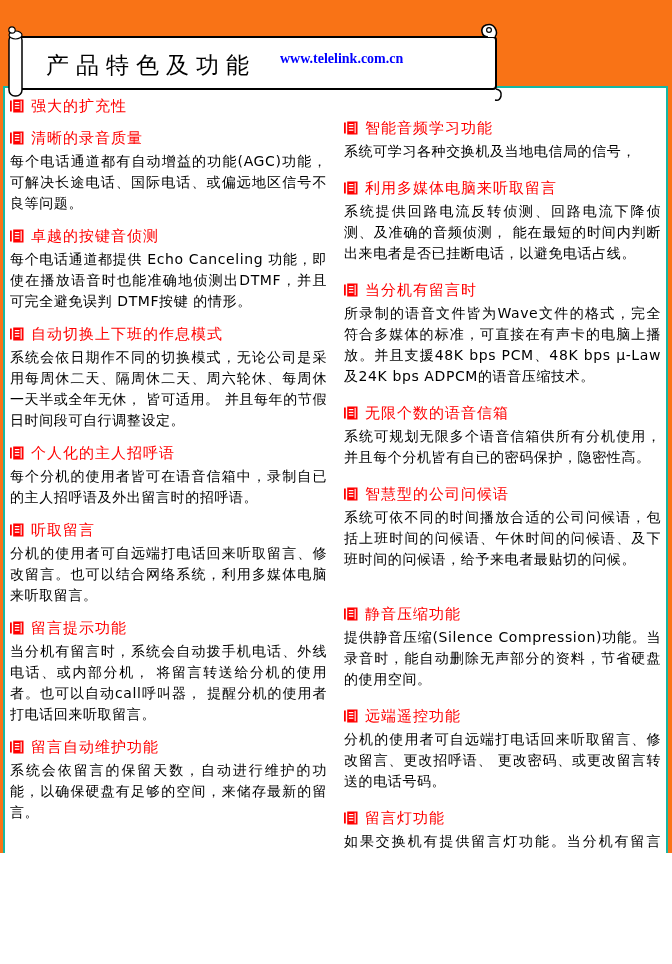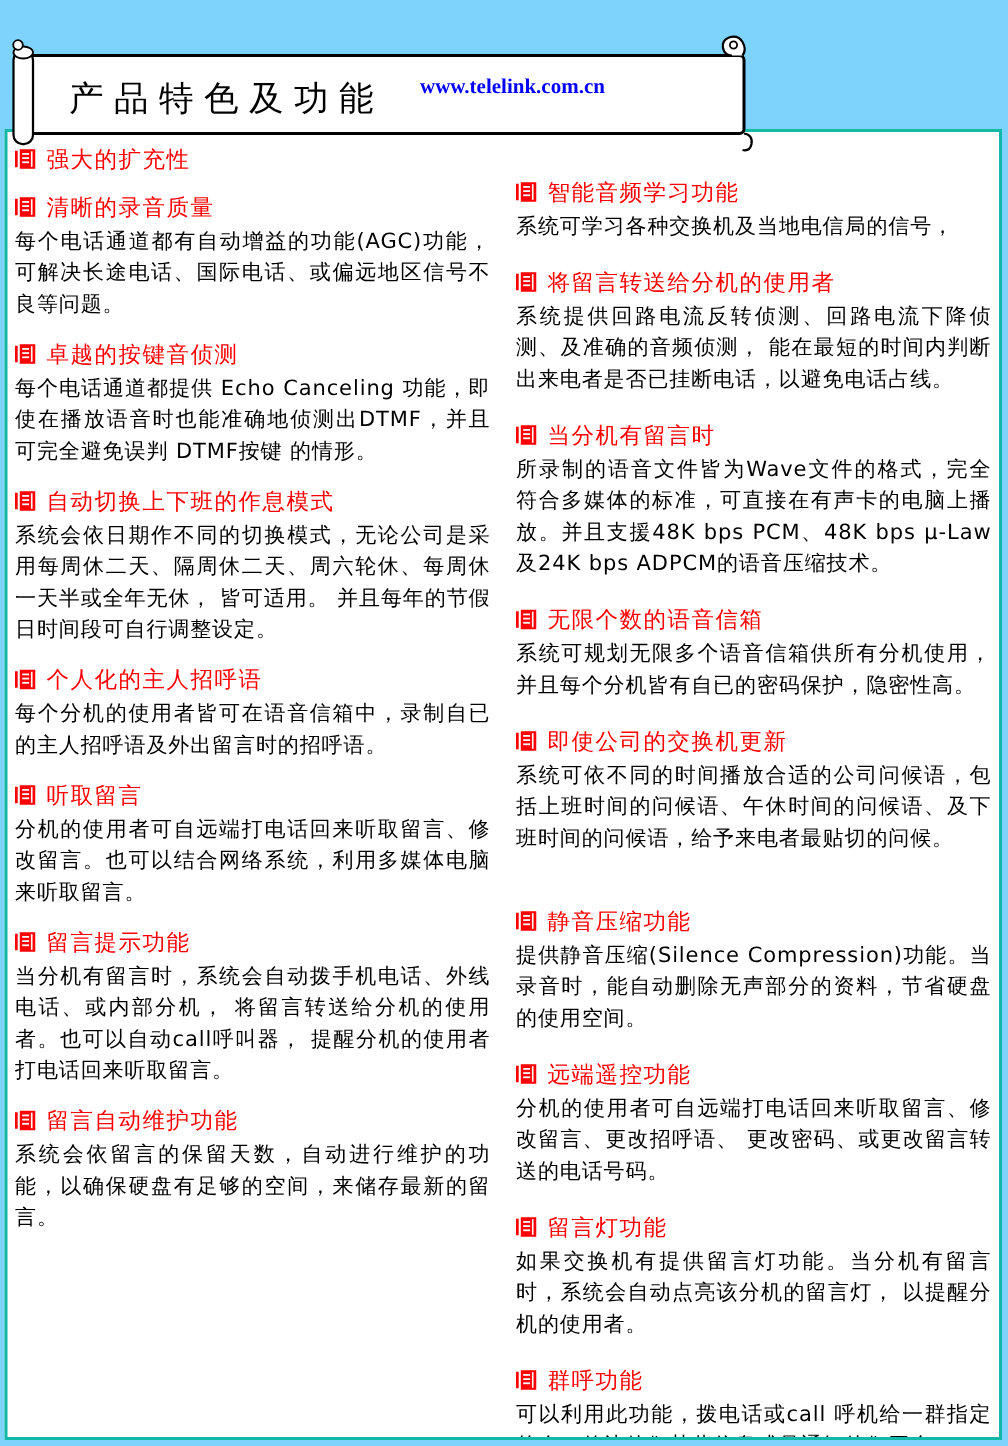--- a/index.html
+++ b/index.html
@@ -2,22 +2,22 @@
 <html><head>
 <meta charset="utf-8">
 <style>
   html, body {
     margin: 0; padding: 0;
     background: #ffffff;
     font-family: "DejaVu Sans", "Liberation Sans", sans-serif;
   }
   .page {
     position: relative;
-    width: 672px; height: 964px;
-    background: #7dd3fc;
+    width: 672px; height: 853px;
+    background: #f97316;
     overflow: hidden;
   }
   
   .banner {
     position: absolute;
     left: 8px; top: 18px;
     width: 500px; height: 88px;
     z-index: 3;
   }
   .banner svg { position: absolute; left: 0; top: 0; }
@@ -231,21 +231,21 @@
           <div class="section">
             <div class="heading">
               <svg class="bullet" width="14" height="14" viewBox="0 0 14 14">
                 <rect x="0" y="1.5" width="1.8" height="11" fill="#ff0000"></rect>
                 <rect x="3.2" y="0.5" width="10.3" height="13" fill="#ff0000"></rect>
                 <rect x="4.8" y="3" width="4.6" height="1.2" fill="#ffffff"></rect>
                 <rect x="4.8" y="5.8" width="4.6" height="1.2" fill="#ffffff"></rect>
                 <rect x="4.8" y="8.6" width="4.6" height="1.2" fill="#ffffff"></rect>
                 <rect x="10.6" y="1.8" width="1.1" height="10.4" fill="#ffffff"></rect>
               </svg>
-              <span>将留言转送给分机的使用者</span>
+              <span>利用多媒体电脑来听取留言</span>
             </div>
             <p class="body">系统提供回路电流反转侦测、回路电流下降侦测、及准确的音频侦测， 能在最短的时间内判断出来电者是否已挂断电话，以避免电话占线。</p>
           </div>
           <div class="section">
             <div class="heading">
               <svg class="bullet" width="14" height="14" viewBox="0 0 14 14">
                 <rect x="0" y="1.5" width="1.8" height="11" fill="#ff0000"></rect>
                 <rect x="3.2" y="0.5" width="10.3" height="13" fill="#ff0000"></rect>
                 <rect x="4.8" y="3" width="4.6" height="1.2" fill="#ffffff"></rect>
                 <rect x="4.8" y="5.8" width="4.6" height="1.2" fill="#ffffff"></rect>
@@ -273,21 +273,21 @@
           <div class="section">
             <div class="heading">
               <svg class="bullet" width="14" height="14" viewBox="0 0 14 14">
                 <rect x="0" y="1.5" width="1.8" height="11" fill="#ff0000"></rect>
                 <rect x="3.2" y="0.5" width="10.3" height="13" fill="#ff0000"></rect>
                 <rect x="4.8" y="3" width="4.6" height="1.2" fill="#ffffff"></rect>
                 <rect x="4.8" y="5.8" width="4.6" height="1.2" fill="#ffffff"></rect>
                 <rect x="4.8" y="8.6" width="4.6" height="1.2" fill="#ffffff"></rect>
                 <rect x="10.6" y="1.8" width="1.1" height="10.4" fill="#ffffff"></rect>
               </svg>
-              <span>即使公司的交换机更新</span>
+              <span>智慧型的公司问候语</span>
             </div>
             <p class="body">系统可依不同的时间播放合适的公司问候语，包括上班时间的问候语、午休时间的问候语、及下班时间的问候语，给予来电者最贴切的问候。</p>
           </div>
           <div class="section">
             <div class="heading">
               <svg class="bullet" width="14" height="14" viewBox="0 0 14 14">
                 <rect x="0" y="1.5" width="1.8" height="11" fill="#ff0000"></rect>
                 <rect x="3.2" y="0.5" width="10.3" height="13" fill="#ff0000"></rect>
                 <rect x="4.8" y="3" width="4.6" height="1.2" fill="#ffffff"></rect>
                 <rect x="4.8" y="5.8" width="4.6" height="1.2" fill="#ffffff"></rect>

